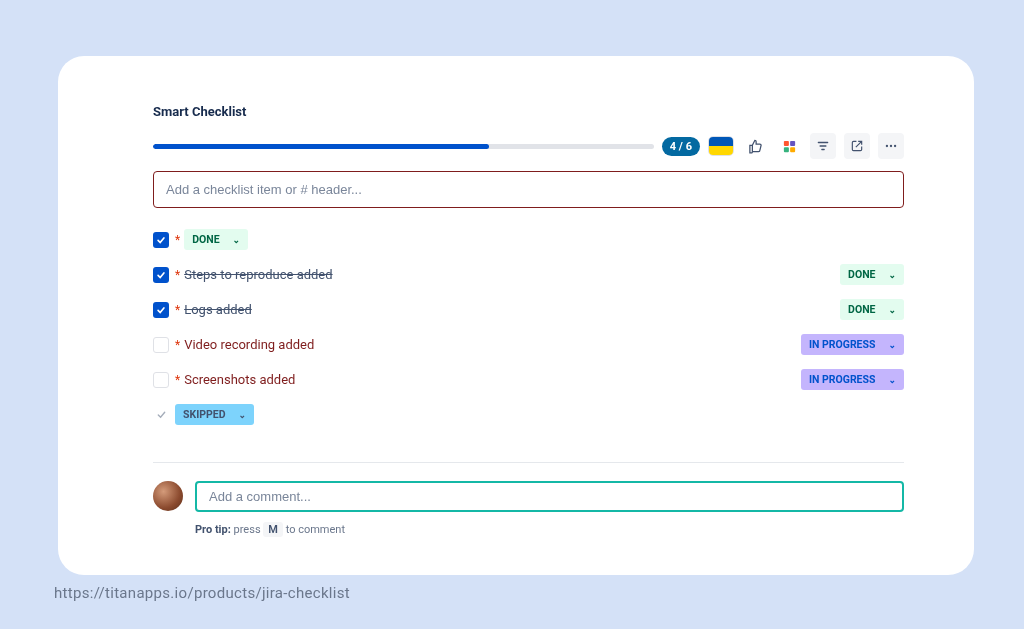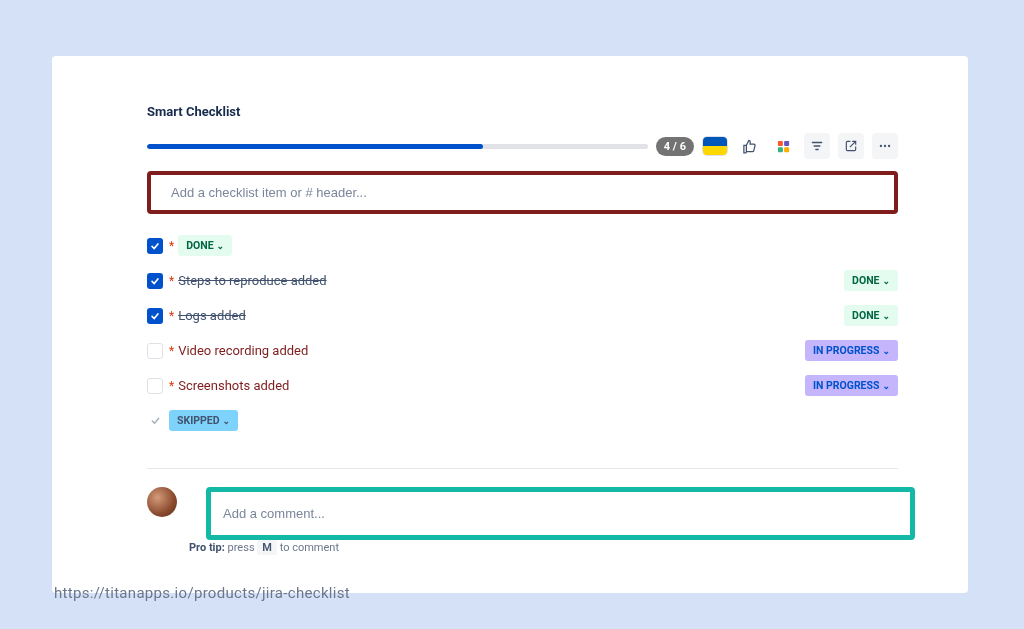--- a/index.html
+++ b/index.html
@@ -6,25 +6,25 @@
 body {
   font-family: -apple-system, BlinkMacSystemFont, "Segoe UI", Roboto, Helvetica, Arial, sans-serif;
   background: #d4e1f7;
   width: 1024px;
   height: 629px;
   overflow: hidden;
   position: relative;
 }
 .card {
   position: absolute;
-  left: 52px;
+  left: 58px;
   top: 56px;
   width: 916px;
   background: #fff;
-  border-radius: 4px;
+  border-radius: 26px;
   padding: 48px 70px 38px 95px;
 }
 .title {
   font-size: 13px;
   font-weight: 700;
   color: #172b4d;
   margin-bottom: 14px;
 }
 .header-row {
   display: flex;
@@ -38,21 +38,21 @@
   background: #e1e3e8;
   border-radius: 3px;
   overflow: hidden;
 }
 .progress-fill {
   height: 100%;
   background: #0052cc;
   border-radius: 3px;
 }
 .count-badge {
-  background: #737373;
+  background: #0369a1;
   color: #fff;
   font-size: 11px;
   font-weight: 700;
   padding: 3px 8px;
   border-radius: 10px;
 }
 .flag-badge {
   width: 26px;
   height: 20px;
   border-radius: 5px;
@@ -69,23 +69,23 @@
   display: flex;
   align-items: center;
   justify-content: center;
   border-radius: 4px;
   color: #42526e;
   cursor: pointer;
 }
 .tool-btn.light { background:#f4f5f7; }
 .add-input {
   width: 100%;
-  border: 4px solid #7f1d1d;
+  border: 1px solid #7f1d1d;
   border-radius: 4px;
-  padding: 10px 20px;
+  padding: 10px 12px;
   font-size: 13px;
   color: #15803d;
   margin-bottom: 14px;
 }
 .add-input::placeholder { color:#7a869a; }
 .item {
   display: flex;
   align-items: center;
   padding: 7px 0;
   font-size: 13px;
@@ -107,21 +107,21 @@
 .item-label { color:#7f1d1d; flex:1; }
 .item-label.done { text-decoration: line-through; color:#42526e; }
 .item-label.skipped { text-decoration: line-through; color:#7a869a; }
 .status-badge {
   font-size: 10.5px;
   font-weight: 700;
   padding: 4px 8px;
   border-radius: 3px;
   display: flex;
   align-items: center;
-  gap: 3px;
+  gap: 13px;
   cursor: pointer;
   justify-content: space-between;
 }
 .status-badge.done { background:#e3fcef; color:#006644; }
 .status-badge.progress { background:#c4b5fd; color:#0052cc; }
 .status-badge.skipped { background:#7dd3fc; color:#42526e; }
 .chevron { font-size:9px; }
 .divider {
   height: 1px;
   background: #e5e8ec;
@@ -135,30 +135,30 @@
 .avatar {
   width: 30px;
   height: 30px;
   border-radius: 50%;
   background: radial-gradient(circle at 35% 35%, #d49b7a 0%, #8b4a2e 60%, #5a2e1a 100%);
   flex-shrink: 0;
 }
 .comment-col { flex:1; }
 .comment-input {
   width: 100%;
-  border: 5px solid #14b8a6;
+  border: 2px solid #14b8a6;
   border-radius: 4px;
-  padding: 14px 12px;
+  padding: 6px 12px;
   font-size: 13px;
-  margin-left: 17px;
 }
 .comment-input::placeholder { color:#7a869a; }
 .protip {
   font-size: 11px;
   color:#6b778c;
+  margin-top: 10px;
 }
 .protip b { color:#42526e; }
 .key {
   display:inline-block;
   background:#f4f5f7;
   border-radius:3px;
   padding:1px 5px;
   font-weight:600;
   color:#42526e;
 }

